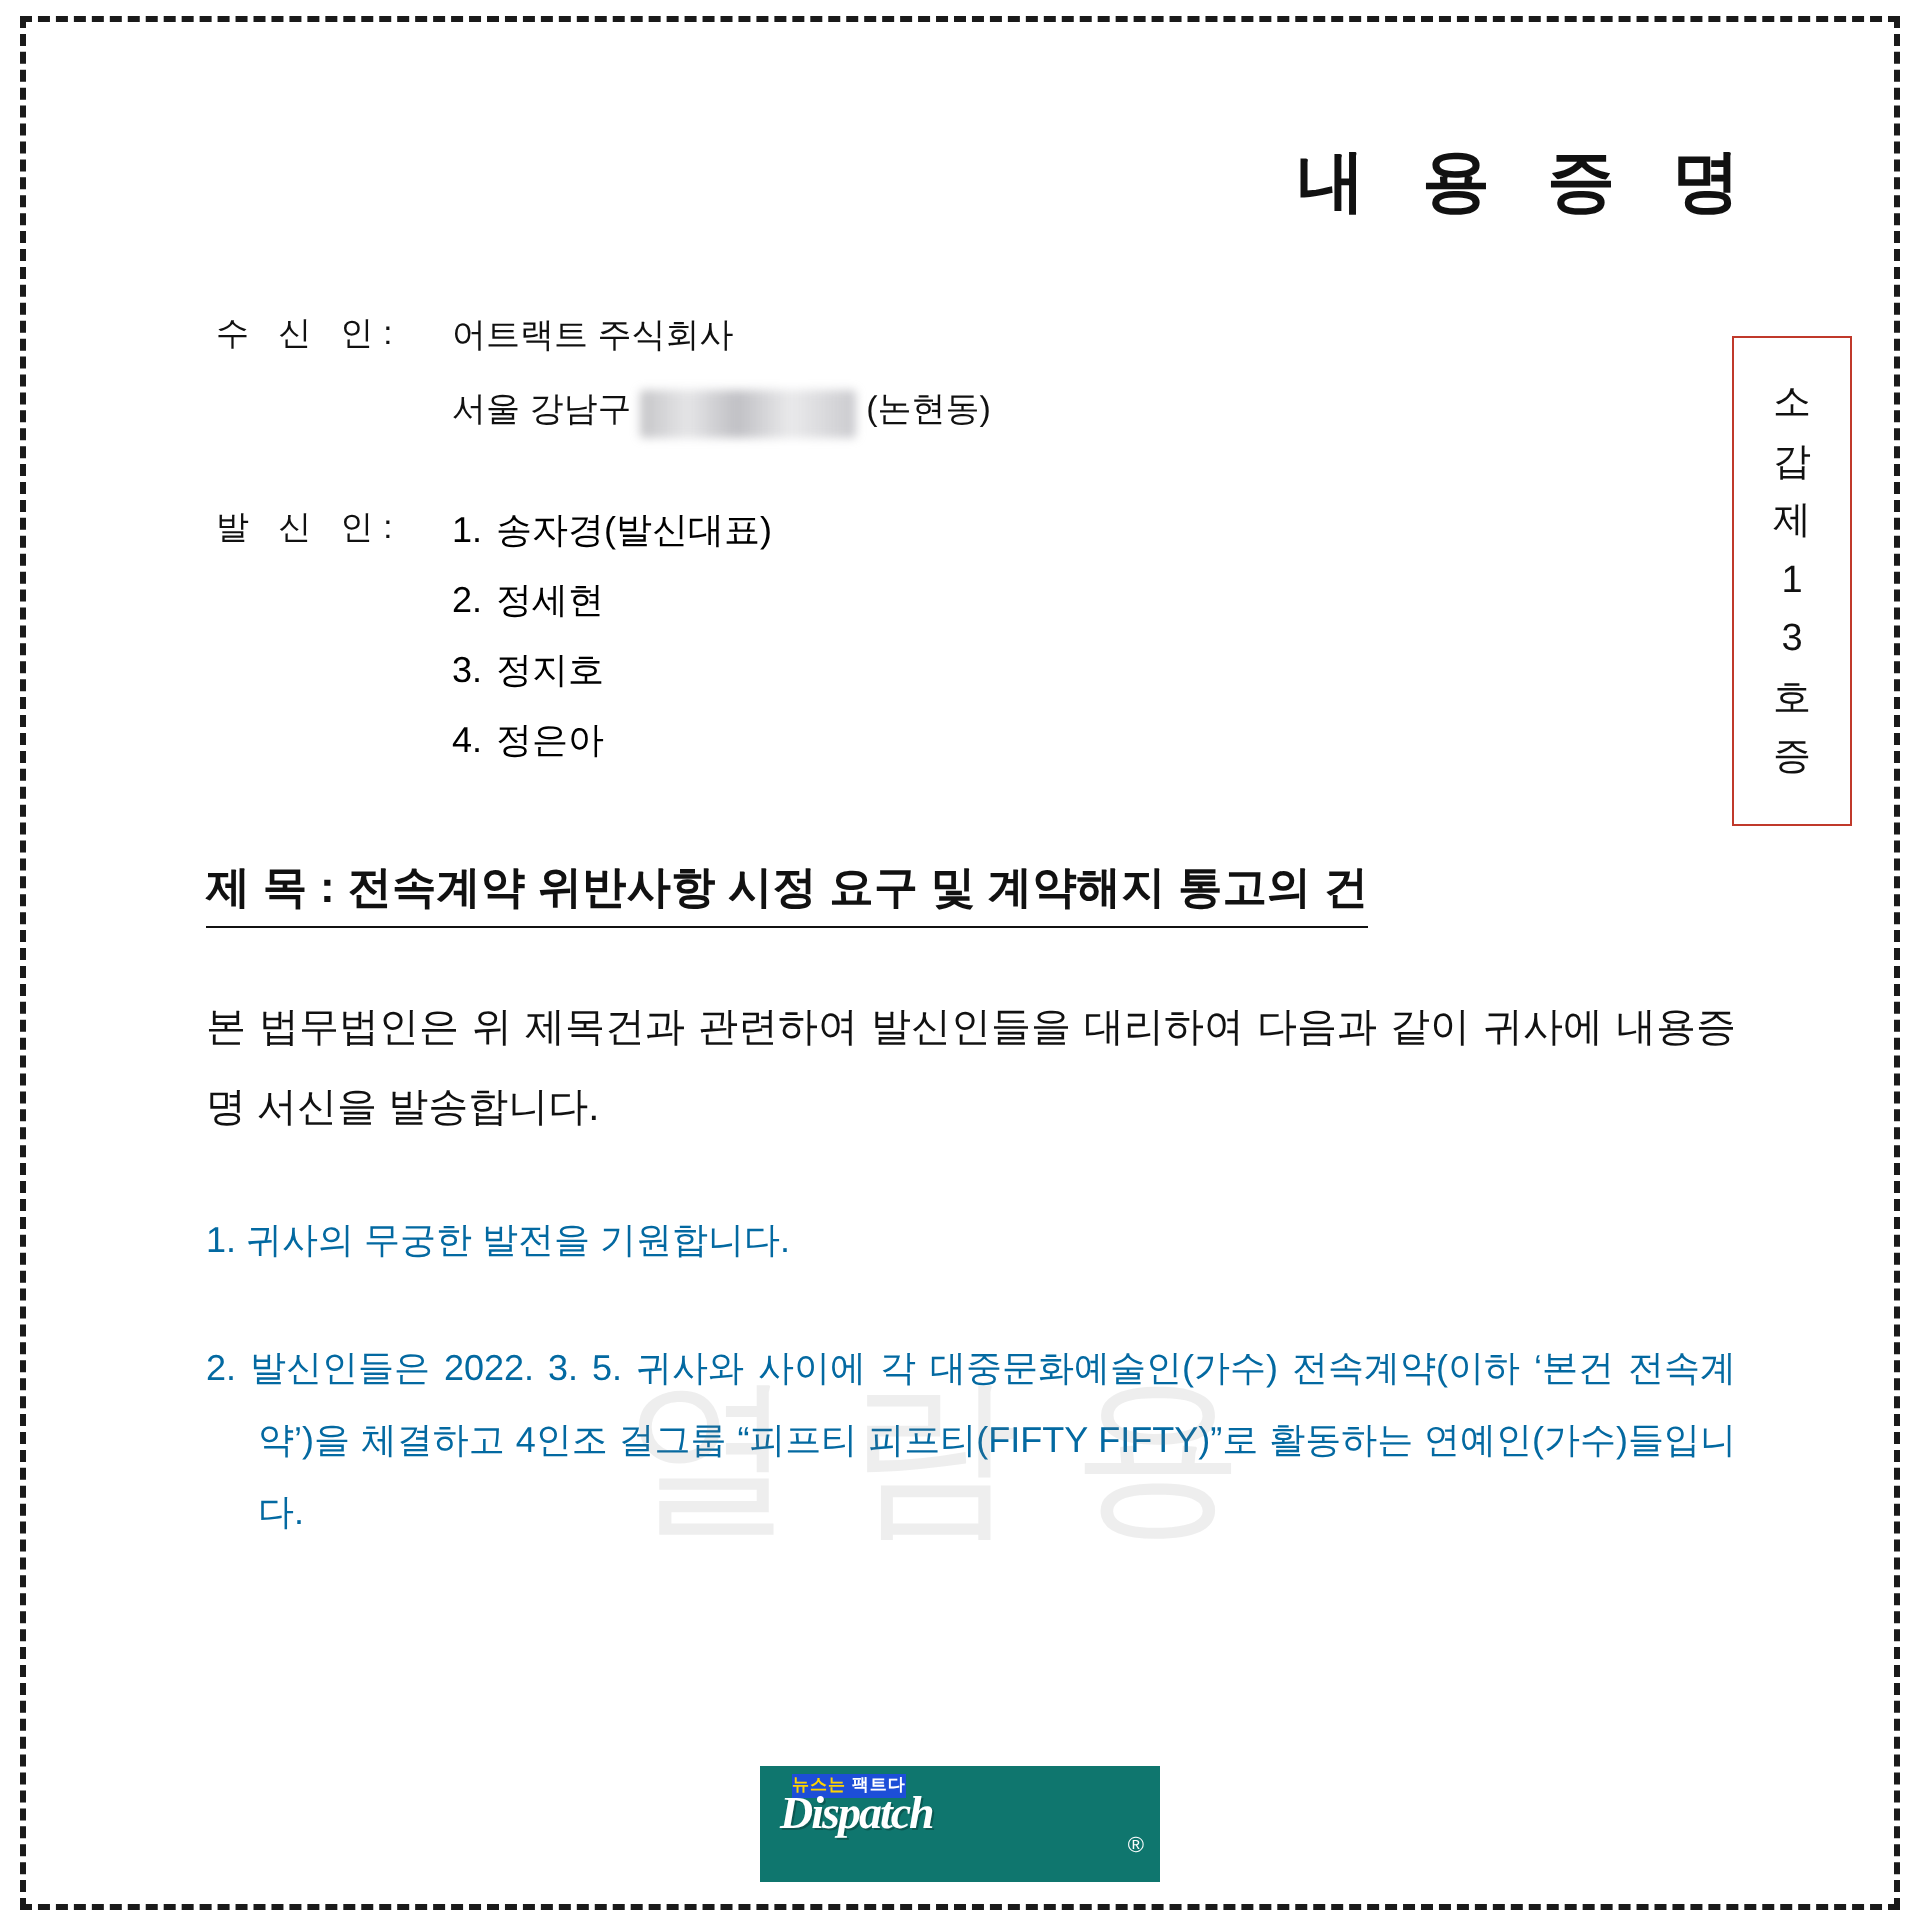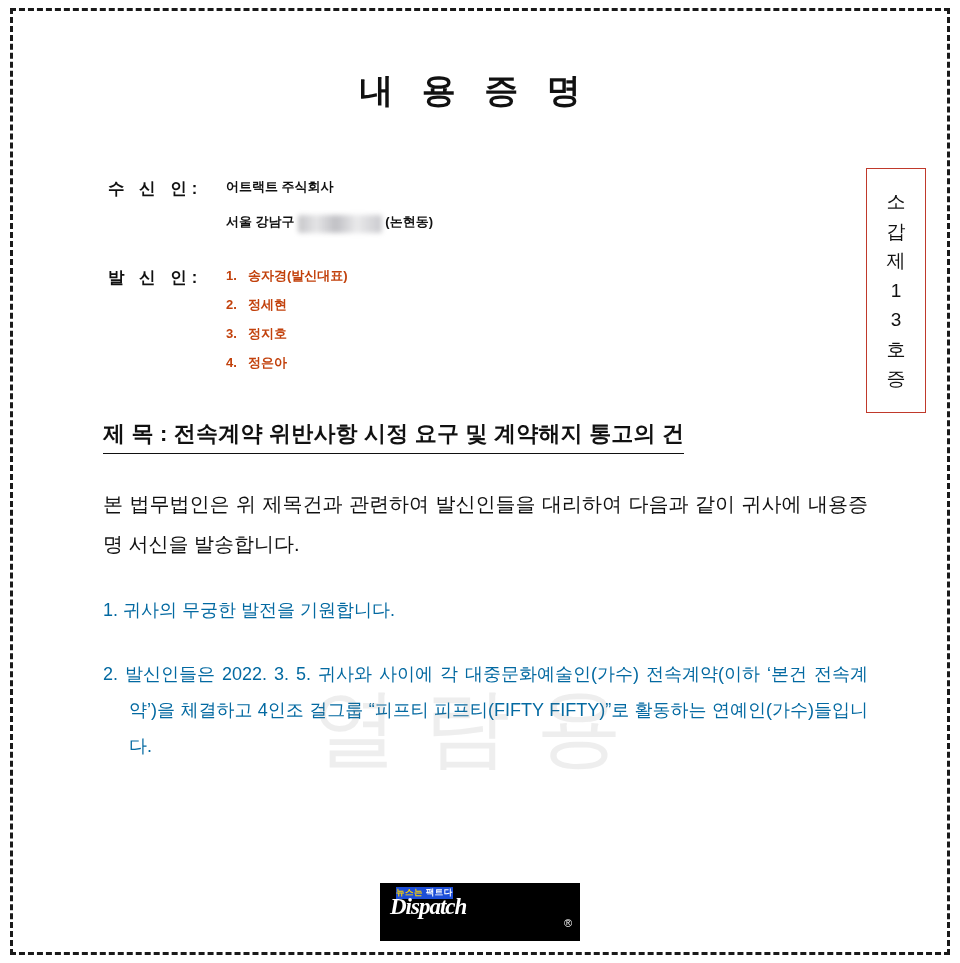--- a/index.html
+++ b/index.html
@@ -39,51 +39,50 @@
     position: absolute;
     left: 0;
     top: 0;
     width: 960px;
     height: 963px;
     box-sizing: border-box;
     padding: 40px 70px 0 70px;
   }
 
   .doc-title {
-    text-align: center;
+    text-align: right;
     font-family: "Liberation Serif", serif;
     font-weight: bold;
     font-size: 34px;
     letter-spacing: 10px;
     margin: 28px 0 0 0;
     padding-right: 10px;
     color: #111;
   }
 
   
   .addr-block {
-    margin-top: 64px;
+    margin-top: 42px;
     padding-left: 38px;
-    font-weight: bold;
   }
   .addr-row {
     display: flex;
     align-items: flex-start;
     margin-bottom: 13px;
   }
   .addr-label {
     width: 118px;
     flex: 0 0 118px;
     font-size: 16.5px;
     letter-spacing: 5px;
     color: #111;
     white-space: nowrap;
   }
   .addr-value {
-    font-size: 13px;
+    font-size: 17px;
     color: #111;
     line-height: 1.4;
   }
   .addr-value .blurred {
     display: inline-block;
     color: transparent;
     background: linear-gradient(90deg,
        rgba(150,150,155,0.55) 0%,
        rgba(180,180,185,0.35) 22%,
        rgba(140,140,148,0.55) 45%,
@@ -94,22 +93,22 @@
     padding: 0 2px;
     vertical-align: -2px;
     user-select: none;
   }
 
   .sender-list {
     padding-left: 0;
     margin: 0;
   }
   .sender-item {
-    font-size: 13px;
-    color: #c2410c;
+    font-size: 18px;
+    color: #000000;
     margin-bottom: 11px;
     white-space: nowrap;
   }
   .sender-item .num {
     display: inline-block;
     width: 22px;
   }
 
   .gap-sender { margin-top: 34px; }
   .subject-wrap { margin-top: 36px; padding-left: 33px; }
@@ -186,21 +185,21 @@
   }
 
   
   .logo {
     position: absolute;
     left: 50%;
     transform: translateX(-50%);
     bottom: 22px;
     width: 200px;
     height: 58px;
-    background: #000000;
+    background: #0f766e;
     display: flex;
     align-items: center;
     justify-content: center;
   }
   .logo-inner {
     position: relative;
     width: 100%;
     height: 100%;
   }
   .logo-tag {

